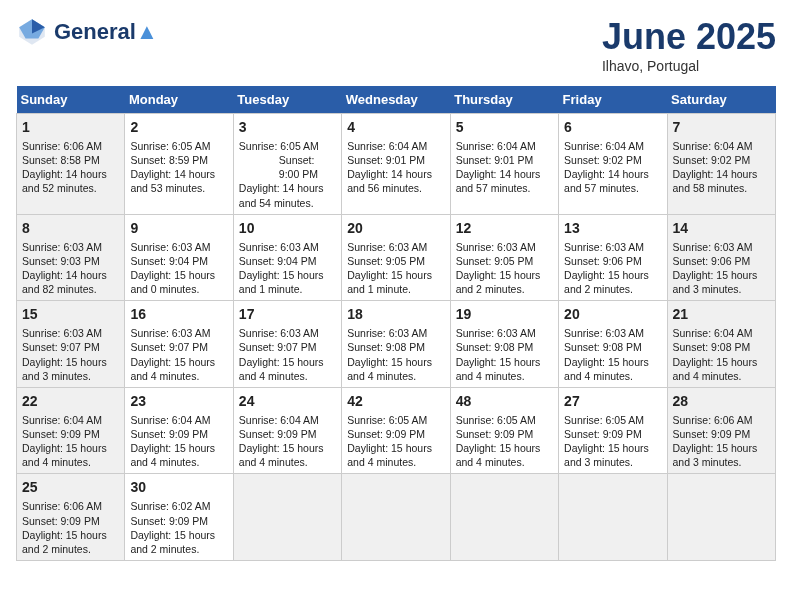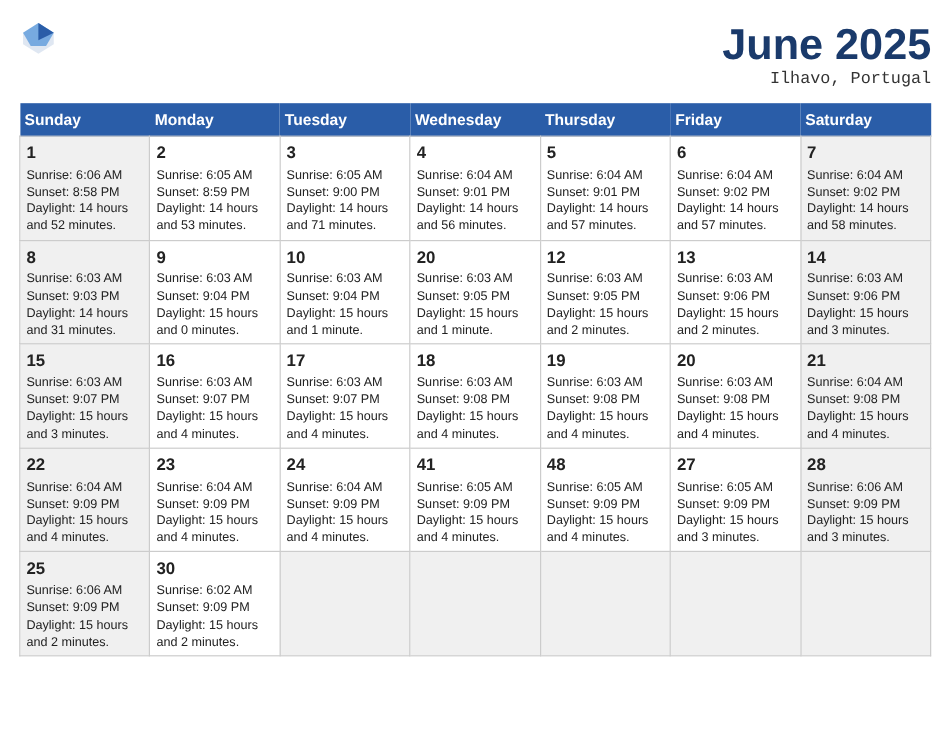--- a/index.html
+++ b/index.html
@@ -28,31 +28,30 @@
       line-height: 1.1;
     }
     .logo-text span {
       color: #4a90d9;
     }
     .logo-icon {
       width: 32px;
       height: 32px;
     }
     .title-block {
-      text-align: right;
+      text-align: left;
     }
     .calendar-title {
       font-size: 36px;
       font-weight: bold;
       color: #1a3a6b;
     }
     .calendar-subtitle {
       font-size: 14px;
       color: #333;
-      font-family: Liberation Mono, monospace;
     }
     table {
       width: 100%;
       border-collapse: collapse;
       font-size: 10.5px;
     }
     thead th {
       background-color: #2a5da8;
       color: #fff;
       padding: 6px 4px;
@@ -90,20 +89,21 @@
 <body>
 
 <div class="header">
   <div class="logo">
     <svg class="logo-icon" viewBox="0 0 40 40">
       <polygon points="20,4 36,14 36,26 20,36 4,26 4,14" fill="#2a5da8" opacity="0.15"></polygon>
       <polygon points="20,4 36,14 28,28 12,28 4,14" fill="#4a90d9" opacity="0.7"></polygon>
       <polygon points="20,4 36,14 20,22" fill="#2a5da8"></polygon>
     </svg>
     <div class="logo-text">
+      <div>General<span>▲</span></div>
     </div>
   </div>
   <div class="title-block">
     <div class="calendar-title">June 2025</div>
     <div class="calendar-subtitle">Ilhavo, Portugal</div>
   </div>
 </div>
 
 <table>
   <thead>
@@ -129,23 +129,23 @@
         <td>
           <span class="day-num">2</span>
           <span style="display: block;">Sunrise: 6:05 AM</span>
           <span style="display: block;">Sunset: 8:59 PM</span>
           <span style="display: block;">Daylight: 14 hours</span>
           <span style="display: block;">and 53 minutes.</span>
         </td>
         <td>
           <span class="day-num">3</span>
           <span style="display: block;">Sunrise: 6:05 AM</span>
-          <span style="display: block;">Sunset: 9:00 PM</span>
-          <span style="display: block;">Daylight: 14 hours</span>
-          <span style="display: block;">and 71 minutes.</span>
+          <span style="display: block; margin-left: 40px;">Sunset: 9:00 PM</span>
+          <span style="display: block;">Daylight: 14 hours</span>
+          <span style="display: block;">and 54 minutes.</span>
         </td>
         <td>
           <span class="day-num">4</span>
           <span style="display: block;">Sunrise: 6:04 AM</span>
           <span style="display: block;">Sunset: 9:01 PM</span>
           <span style="display: block;">Daylight: 14 hours</span>
           <span style="display: block;">and 56 minutes.</span>
         </td>
         <td>
           <span class="day-num">5</span>
@@ -168,21 +168,21 @@
           <span style="display: block;">Daylight: 14 hours</span>
           <span style="display: block;">and 58 minutes.</span>
         </td>
       </tr>
       <tr>
         <td>
           <span class="day-num">8</span>
           <span style="display: block;">Sunrise: 6:03 AM</span>
           <span style="display: block;">Sunset: 9:03 PM</span>
           <span style="display: block;">Daylight: 14 hours</span>
-          <span style="display: block;">and 31 minutes.</span>
+          <span style="display: block;">and 82 minutes.</span>
         </td>
         <td>
           <span class="day-num">9</span>
           <span style="display: block;">Sunrise: 6:03 AM</span>
           <span style="display: block;">Sunset: 9:04 PM</span>
           <span style="display: block;">Daylight: 15 hours</span>
           <span style="display: block;">and 0 minutes.</span>
         </td>
         <td>
           <span class="day-num">10</span>
@@ -287,21 +287,21 @@
           <span style="display: block;">and 4 minutes.</span>
         </td>
         <td>
           <span class="day-num">24</span>
           <span style="display: block;">Sunrise: 6:04 AM</span>
           <span style="display: block;">Sunset: 9:09 PM</span>
           <span style="display: block;">Daylight: 15 hours</span>
           <span style="display: block;">and 4 minutes.</span>
         </td>
         <td>
-          <span class="day-num">41</span>
+          <span class="day-num">42</span>
           <span style="display: block;">Sunrise: 6:05 AM</span>
           <span style="display: block;">Sunset: 9:09 PM</span>
           <span style="display: block;">Daylight: 15 hours</span>
           <span style="display: block;">and 4 minutes.</span>
         </td>
         <td>
           <span class="day-num">48</span>
           <span style="display: block;">Sunrise: 6:05 AM</span>
           <span style="display: block;">Sunset: 9:09 PM</span>
           <span style="display: block;">Daylight: 15 hours</span>

